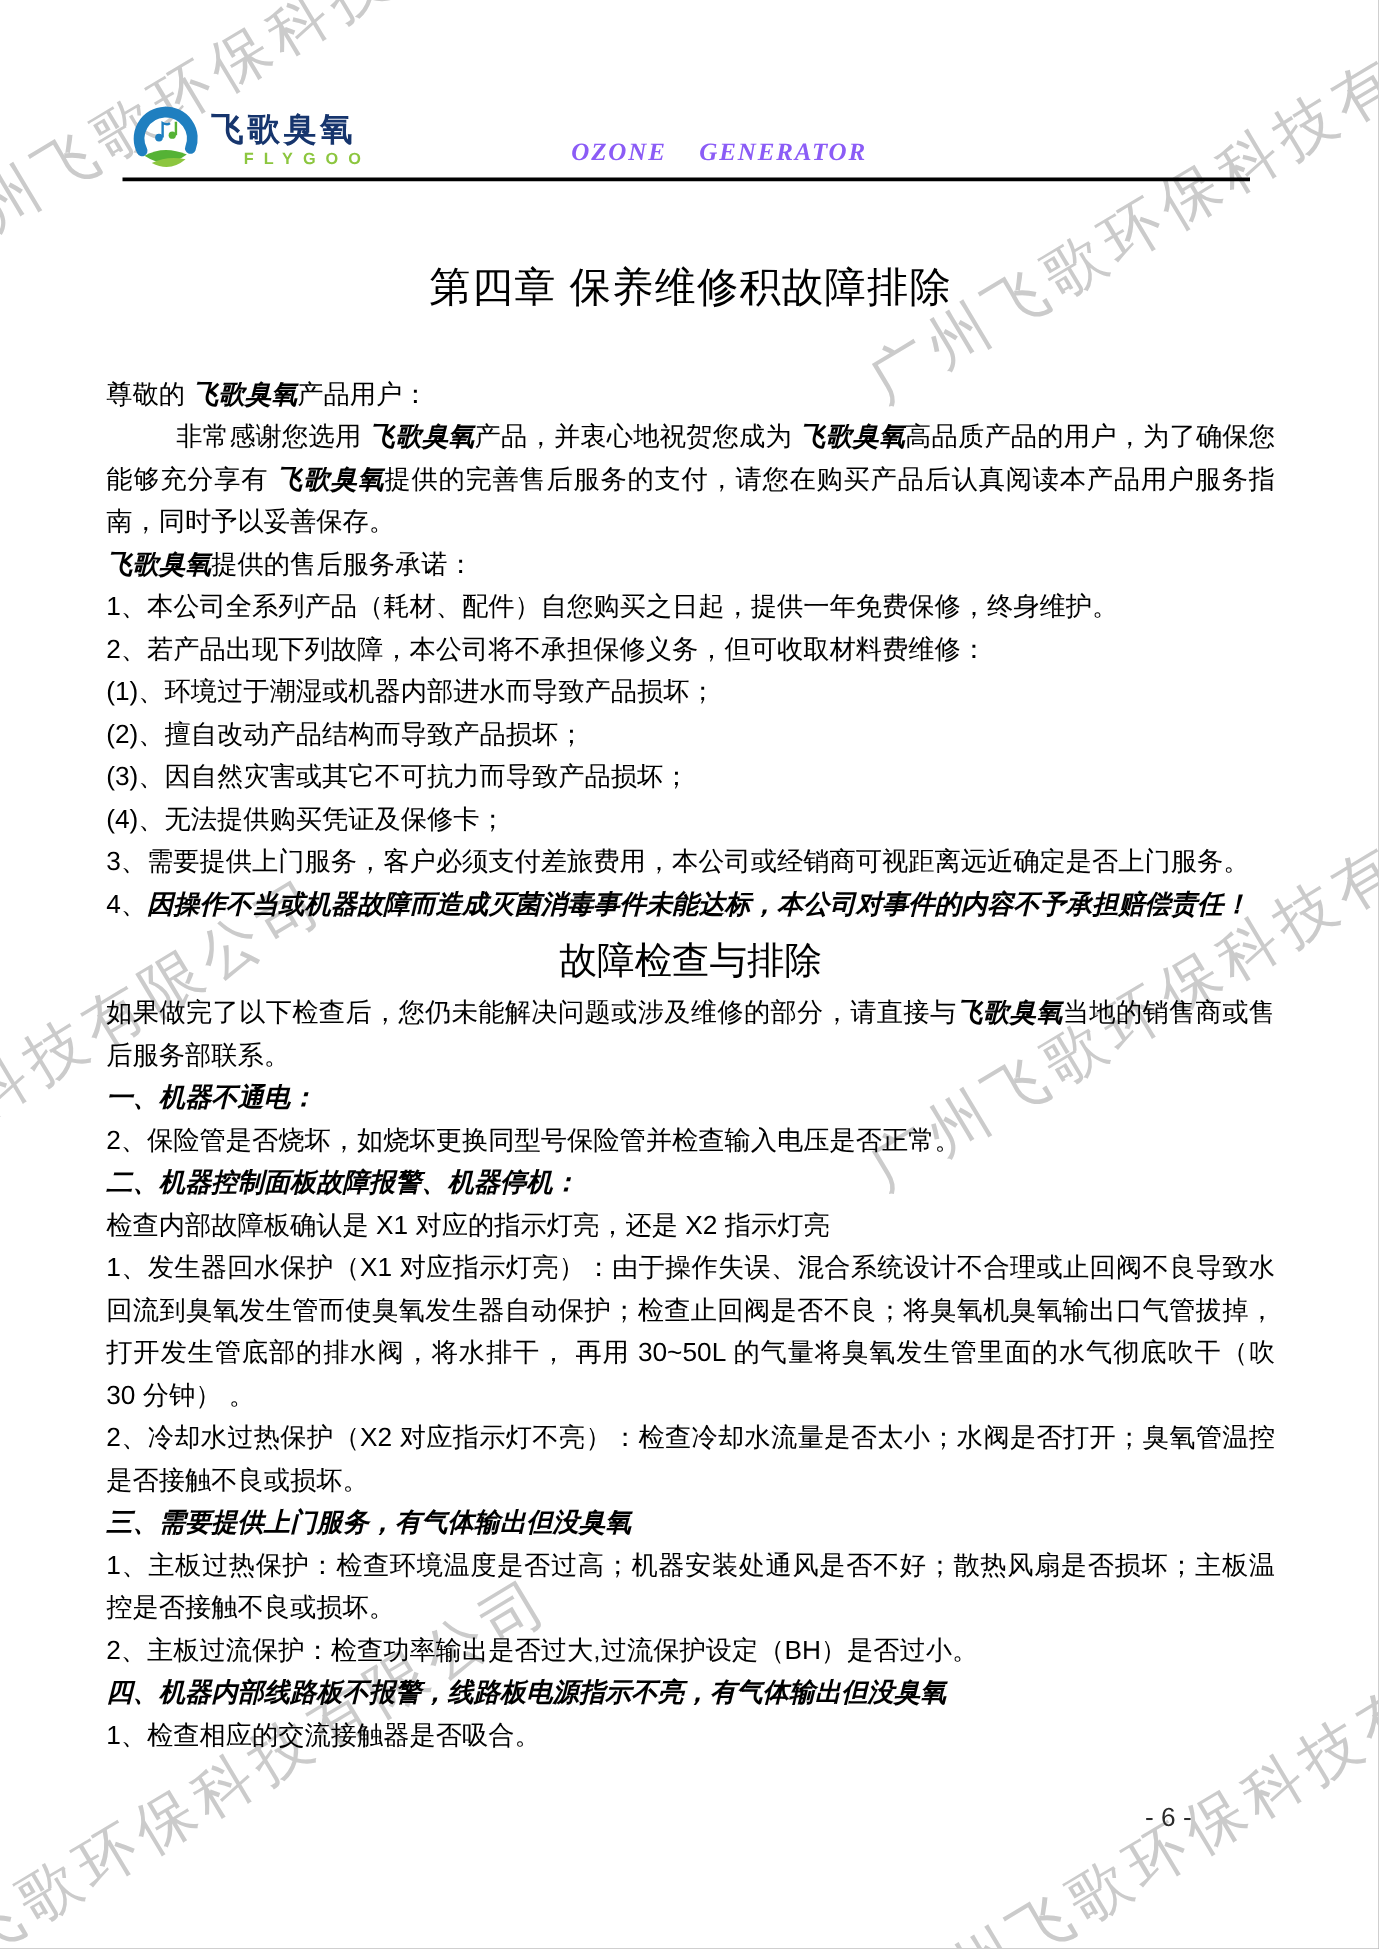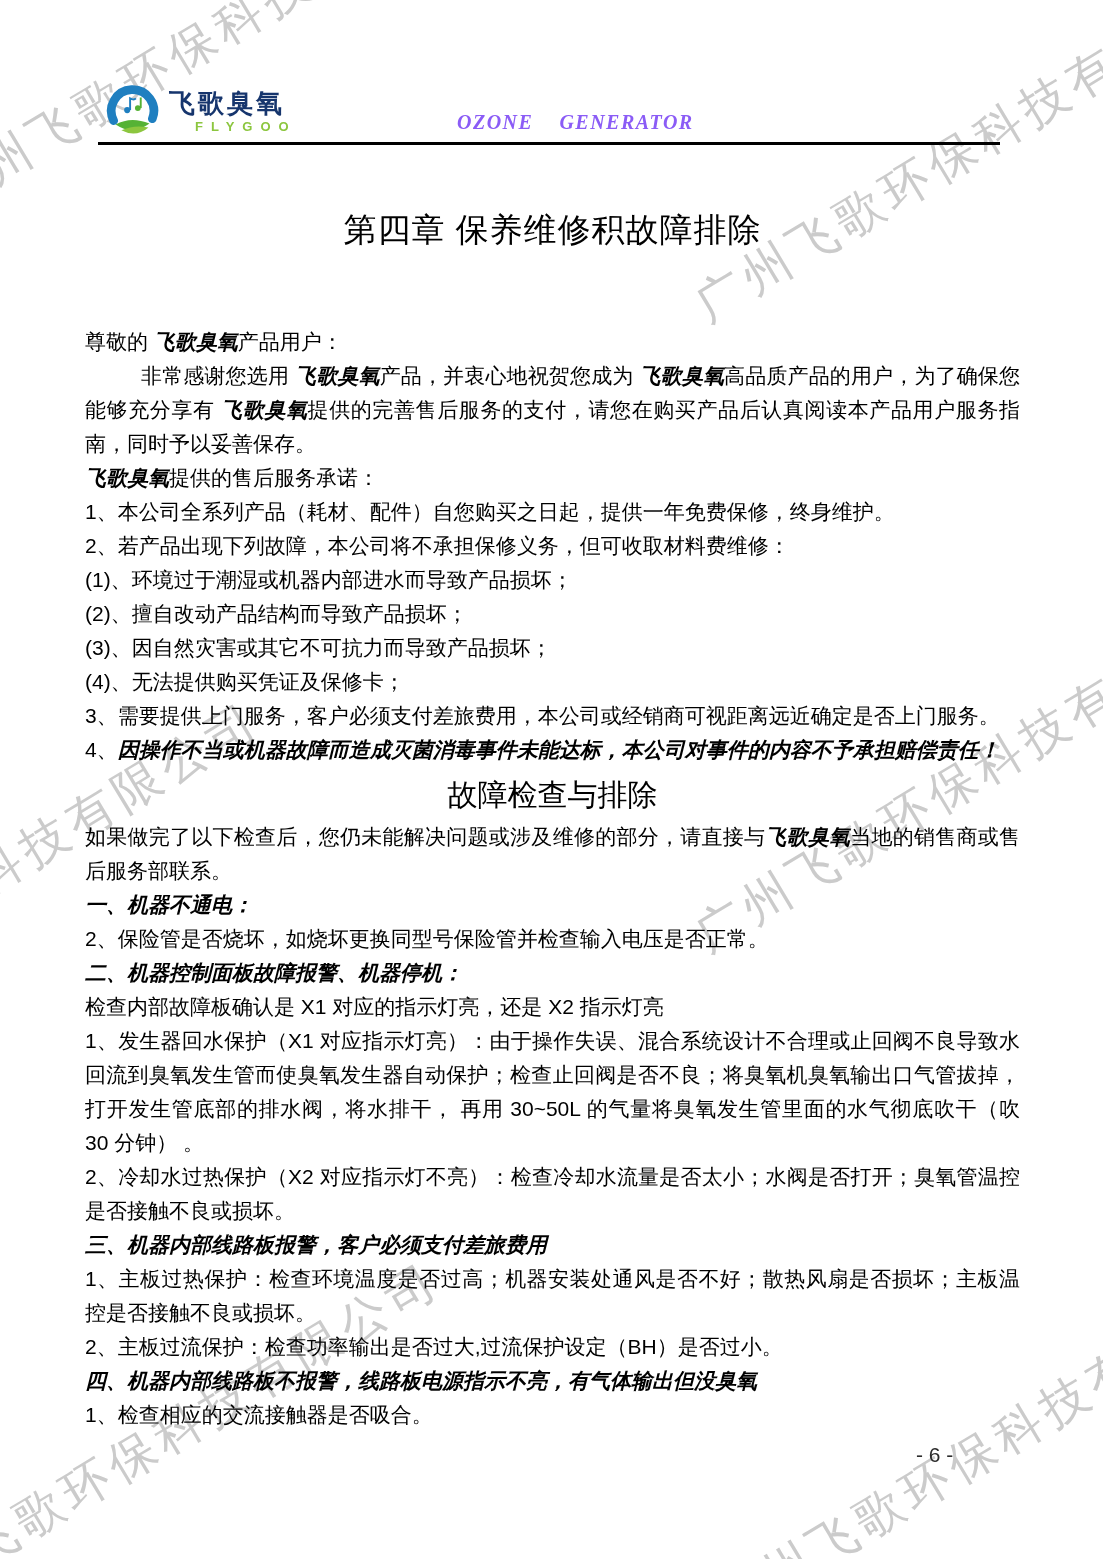--- a/index.html
+++ b/index.html
@@ -25,21 +25,21 @@
   .tagline {
     position:absolute; left:457px; top:111px; white-space:pre;
     font-family:"Liberation Serif","DejaVu Serif",serif;
     font-style:italic; font-weight:bold; font-size:20px; letter-spacing:1.5px;
     color:#8b5cf6;
   }
   .rule { position:absolute; left:98px; top:142px; width:902px; height:3px; background:#000; }
   
   .doc { position:absolute; top:150px; left:85px; width:935px; z-index:1; }
   .title { text-align:center; font-size:33px; font-weight:normal; letter-spacing:1px; margin:58px 0 0 0; }
-  .content { margin-top:72px; }
+  .content { margin-top:46px; }
   .blk { margin:0; font-size:21px; line-height:34px; text-align:justify; }
   .blk.h1 { font-size:30px; line-height:46px; margin:5px 0 2px 0; text-align:center; font-weight:normal; }
   .blk.h2 { font-weight:bold;font-style:italic; }
   .blk.indent { text-indent:56px; }
   .brand { font-weight:bold; font-style:italic; }
   .page-number { position:absolute; left:916px; top:1443px; font-size:21px; color:#2b2b2b; z-index:1; }
 </style>
 </head>
 <body>
 
@@ -89,21 +89,21 @@
         <p class="blk body"><span>3、需要提供上门服务，客户必须支付差旅费用，本公司或经销商可视距离远近确定是否上门服务。</span></p>
         <p class="blk body"><span>4、</span><span class="brand">因操作不当或机器故障而造成灭菌消毒事件未能达标，本公司对事件的内容不予承担赔偿责任！</span></p>
         <p class="blk h1"><span>故障检查与排除</span></p>
         <p class="blk body"><span>如果做完了以下检查后，您仍未能解决问题或涉及维修的部分，请直接与</span><span class="brand">飞歌臭氧</span><span>当地的销售商或售后服务部联系。</span></p>
         <p class="blk h2"><span>一、机器不通电：</span></p>
         <p class="blk body"><span>2、保险管是否烧坏，如烧坏更换同型号保险管并检查输入电压是否正常。</span></p>
         <p class="blk h2"><span>二、机器控制面板故障报警、机器停机：</span></p>
         <p class="blk body"><span>检查内部故障板确认是 X1 对应的指示灯亮，还是 X2 指示灯亮</span></p>
         <p class="blk body"><span>1、发生器回水保护（X1 对应指示灯亮）：由于操作失误、混合系统设计不合理或止回阀不良导致水回流到臭氧发生管而使臭氧发生器自动保护；检查止回阀是否不良；将臭氧机臭氧输出口气管拔掉，打开发生管底部的排水阀，将水排干， 再用 30~50L 的气量将臭氧发生管里面的水气彻底吹干（吹 30 分钟） 。</span></p>
         <p class="blk body"><span>2、冷却水过热保护（X2 对应指示灯不亮）：检查冷却水流量是否太小；水阀是否打开；臭氧管温控是否接触不良或损坏。</span></p>
-        <p class="blk h2"><span>三、机器内部线路板报警，客户必须支付差旅费用</span></p>
+        <p class="blk h2"><span>三、需要提供上门服务，有气体输出但没臭氧</span></p>
         <p class="blk body"><span>1、主板过热保护：检查环境温度是否过高；机器安装处通风是否不好；散热风扇是否损坏；主板温控是否接触不良或损坏。</span></p>
         <p class="blk body"><span>2、主板过流保护：检查功率输出是否过大,过流保护设定（BH）是否过小。</span></p>
         <p class="blk h2"><span>四、机器内部线路板不报警，线路板电源指示不亮，有气体输出但没臭氧</span></p>
         <p class="blk body"><span>1、检查相应的交流接触器是否吸合。</span></p>
       </div>
   </div>
 
   <div class="page-number">- 6 -</div>
 
 </div>

